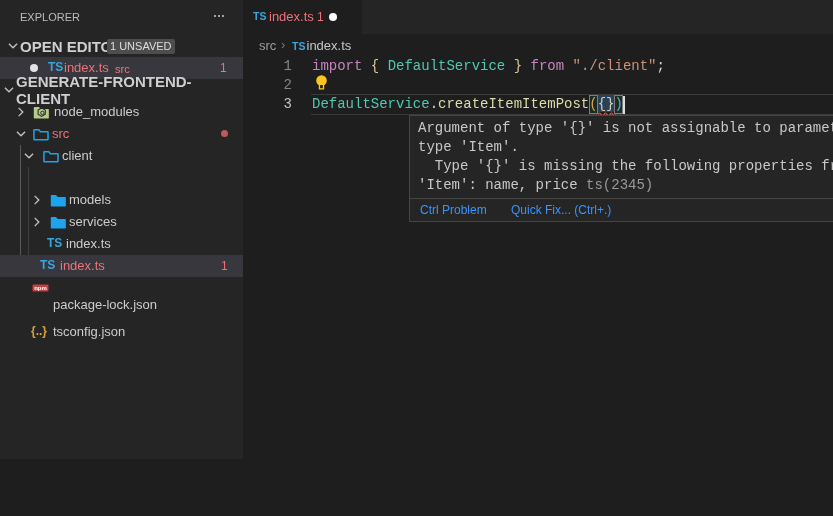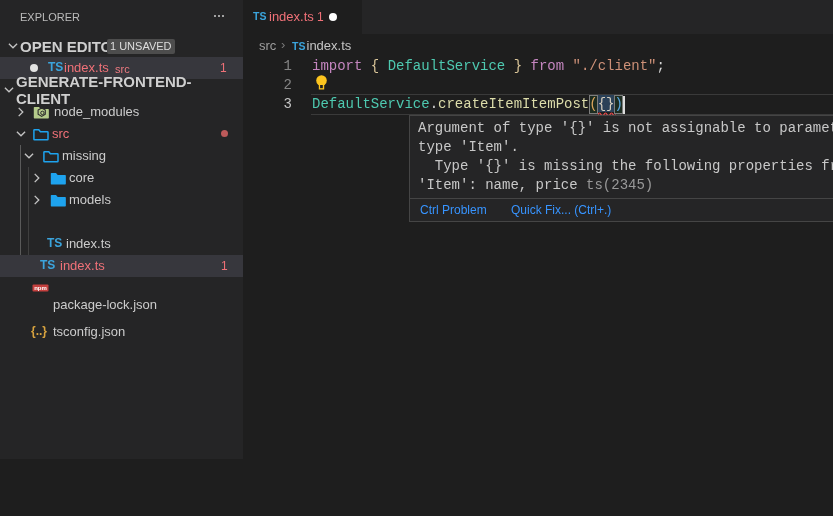--- a/index.html
+++ b/index.html
@@ -79,43 +79,43 @@
     <span class="abs" style="left:221px; top:7px; width:7px; height:7px; border-radius:50%; background:#bd5a5a;"></span>
   </div>
 
   <div class="row" style="top:145px;">
     <svg class="chev" style="left:21px;" width="16" height="16">
         <polyline points="3.9,5.7 8,9.8 12.1,5.7" stroke="#c5c5c5" stroke-width="1.3" fill="none"></polyline>
       </svg>
     <svg class="icon" style="left:43px;" width="16" height="16">
         <path d="M1.5 3.7 h4.3 l1.6 2 h7 c.3 0 .6.25.6.6 v6.9 c0 .35-.3.6-.6.6 H1.5 c-.35 0-.6-.25-.6-.6 V4.3 c0-.35.25-.6.6-.6 z" fill="none" stroke="#1ea3ee" stroke-width="1.5"></path>
       </svg>
-    <span class="lbl abs" style="left:62px; top:3px;">missing</span>
+    <span class="lbl abs" style="left:62px; top:3px;">client</span>
   </div>
 
-  <div class="row" style="top:167px;">
-    <svg class="chev" style="left:29px;" width="16" height="16">
-        <polyline points="5.7,3.9 9.8,8 5.7,12.1" stroke="#c5c5c5" stroke-width="1.3" fill="none"></polyline>
-      </svg>
-    <svg class="icon" style="left:50px;" width="16" height="16">
-        <path d="M0.8 2.9 h5.2 l1.7 2.1 h7.5 c.35 0 .65.3.65.65 v8.1 c0 .35-.3.65-.65.65 H1.45 c-.35 0-.65-.3-.65-.65 V3.55 c0-.35.3-.65.65-.65 z" fill="#1ea3ee"></path>
-      </svg>
-    <span class="lbl abs" style="left:69px; top:3px;">core</span>
-  </div>
 
   <div class="row" style="top:189px;">
     <svg class="chev" style="left:29px;" width="16" height="16">
         <polyline points="5.7,3.9 9.8,8 5.7,12.1" stroke="#c5c5c5" stroke-width="1.3" fill="none"></polyline>
       </svg>
     <svg class="icon" style="left:50px;" width="16" height="16">
         <path d="M0.8 2.9 h5.2 l1.7 2.1 h7.5 c.35 0 .65.3.65.65 v8.1 c0 .35-.3.65-.65.65 H1.45 c-.35 0-.65-.3-.65-.65 V3.55 c0-.35.3-.65.65-.65 z" fill="#1ea3ee"></path>
       </svg>
     <span class="lbl abs" style="left:69px; top:3px;">models</span>
   </div>
 
+  <div class="row" style="top:211px;">
+    <svg class="chev" style="left:29px;" width="16" height="16">
+        <polyline points="5.7,3.9 9.8,8 5.7,12.1" stroke="#c5c5c5" stroke-width="1.3" fill="none"></polyline>
+      </svg>
+    <svg class="icon" style="left:50px;" width="16" height="16">
+        <path d="M0.8 2.9 h5.2 l1.7 2.1 h7.5 c.35 0 .65.3.65.65 v8.1 c0 .35-.3.65-.65.65 H1.45 c-.35 0-.65-.3-.65-.65 V3.55 c0-.35.3-.65.65-.65 z" fill="#1ea3ee"></path>
+      </svg>
+    <span class="lbl abs" style="left:69px; top:3px;">services</span>
+  </div>
 
   <div class="row" style="top:233px;">
     <span class="ts abs" style="left:47px; top:3px;">TS</span>
     <span class="lbl abs" style="left:66px; top:3px;">index.ts</span>
   </div>
 
   <div class="row sel" style="top:255px;">
     <span class="ts abs" style="left:40px; top:3px;">TS</span>
     <span class="lbl sal abs" style="left:60px; top:3px;">index.ts</span>
     <span class="badge1" style="left:221px; top:4px;">1</span>

